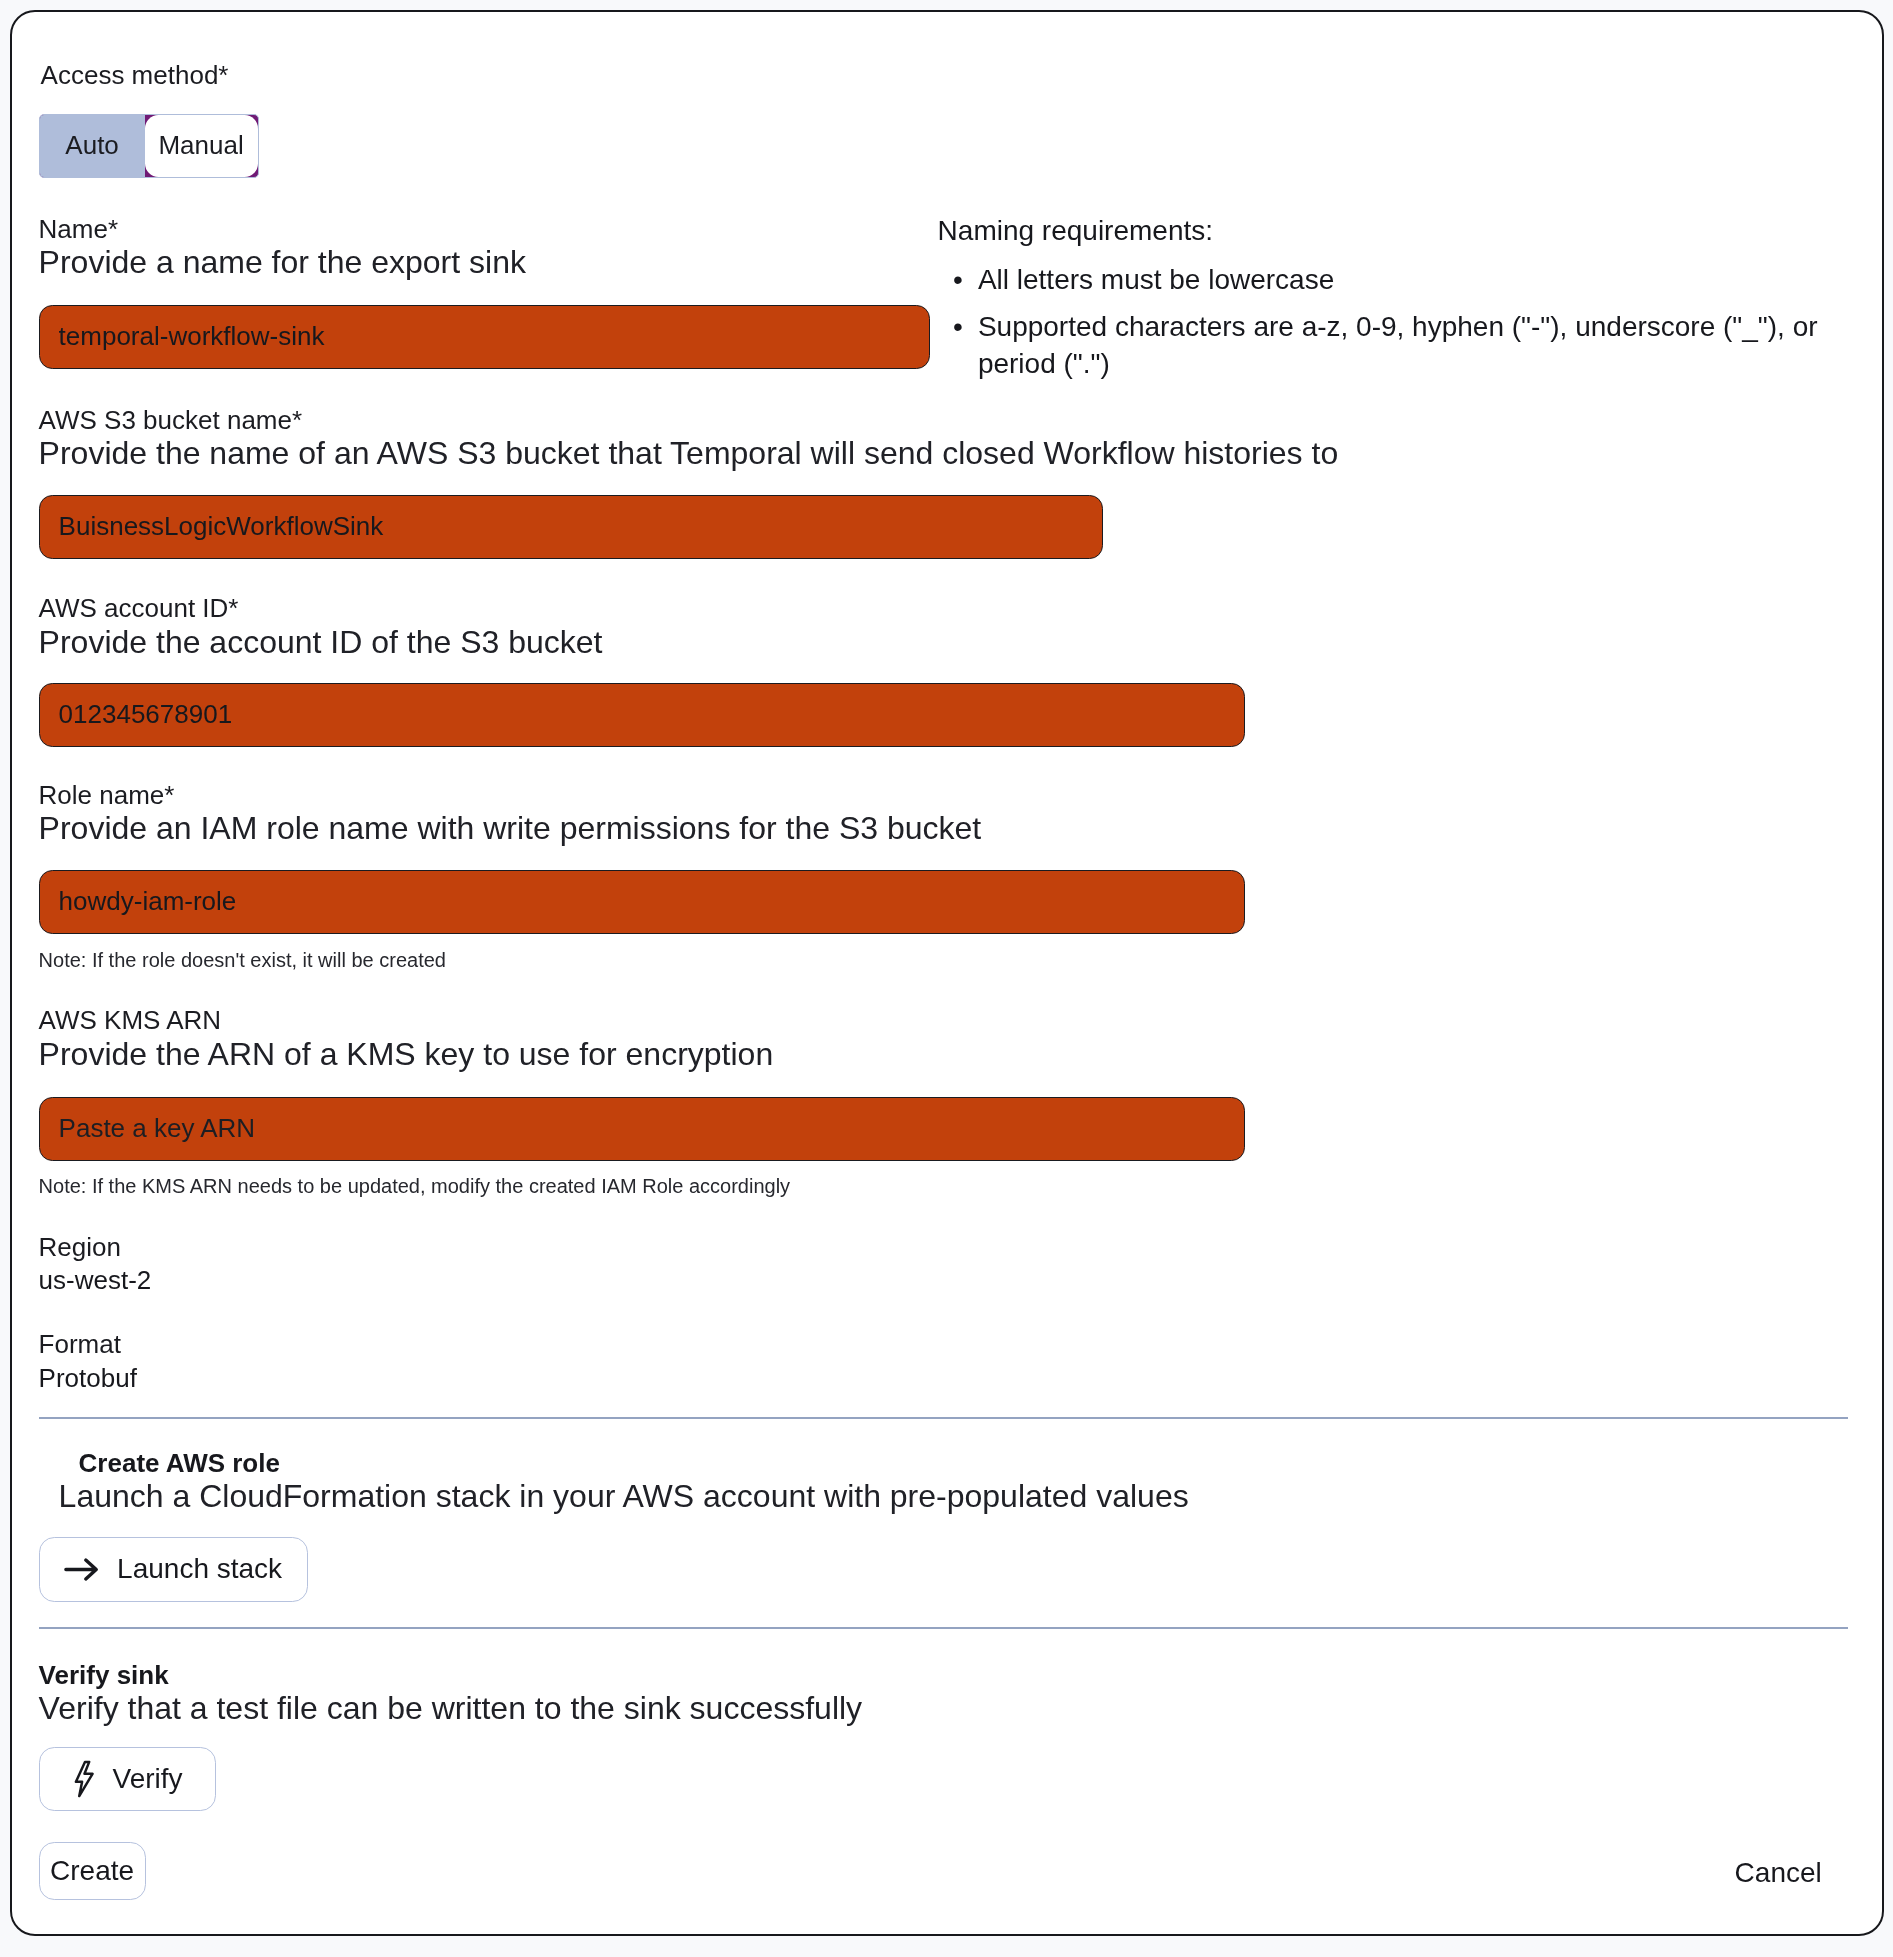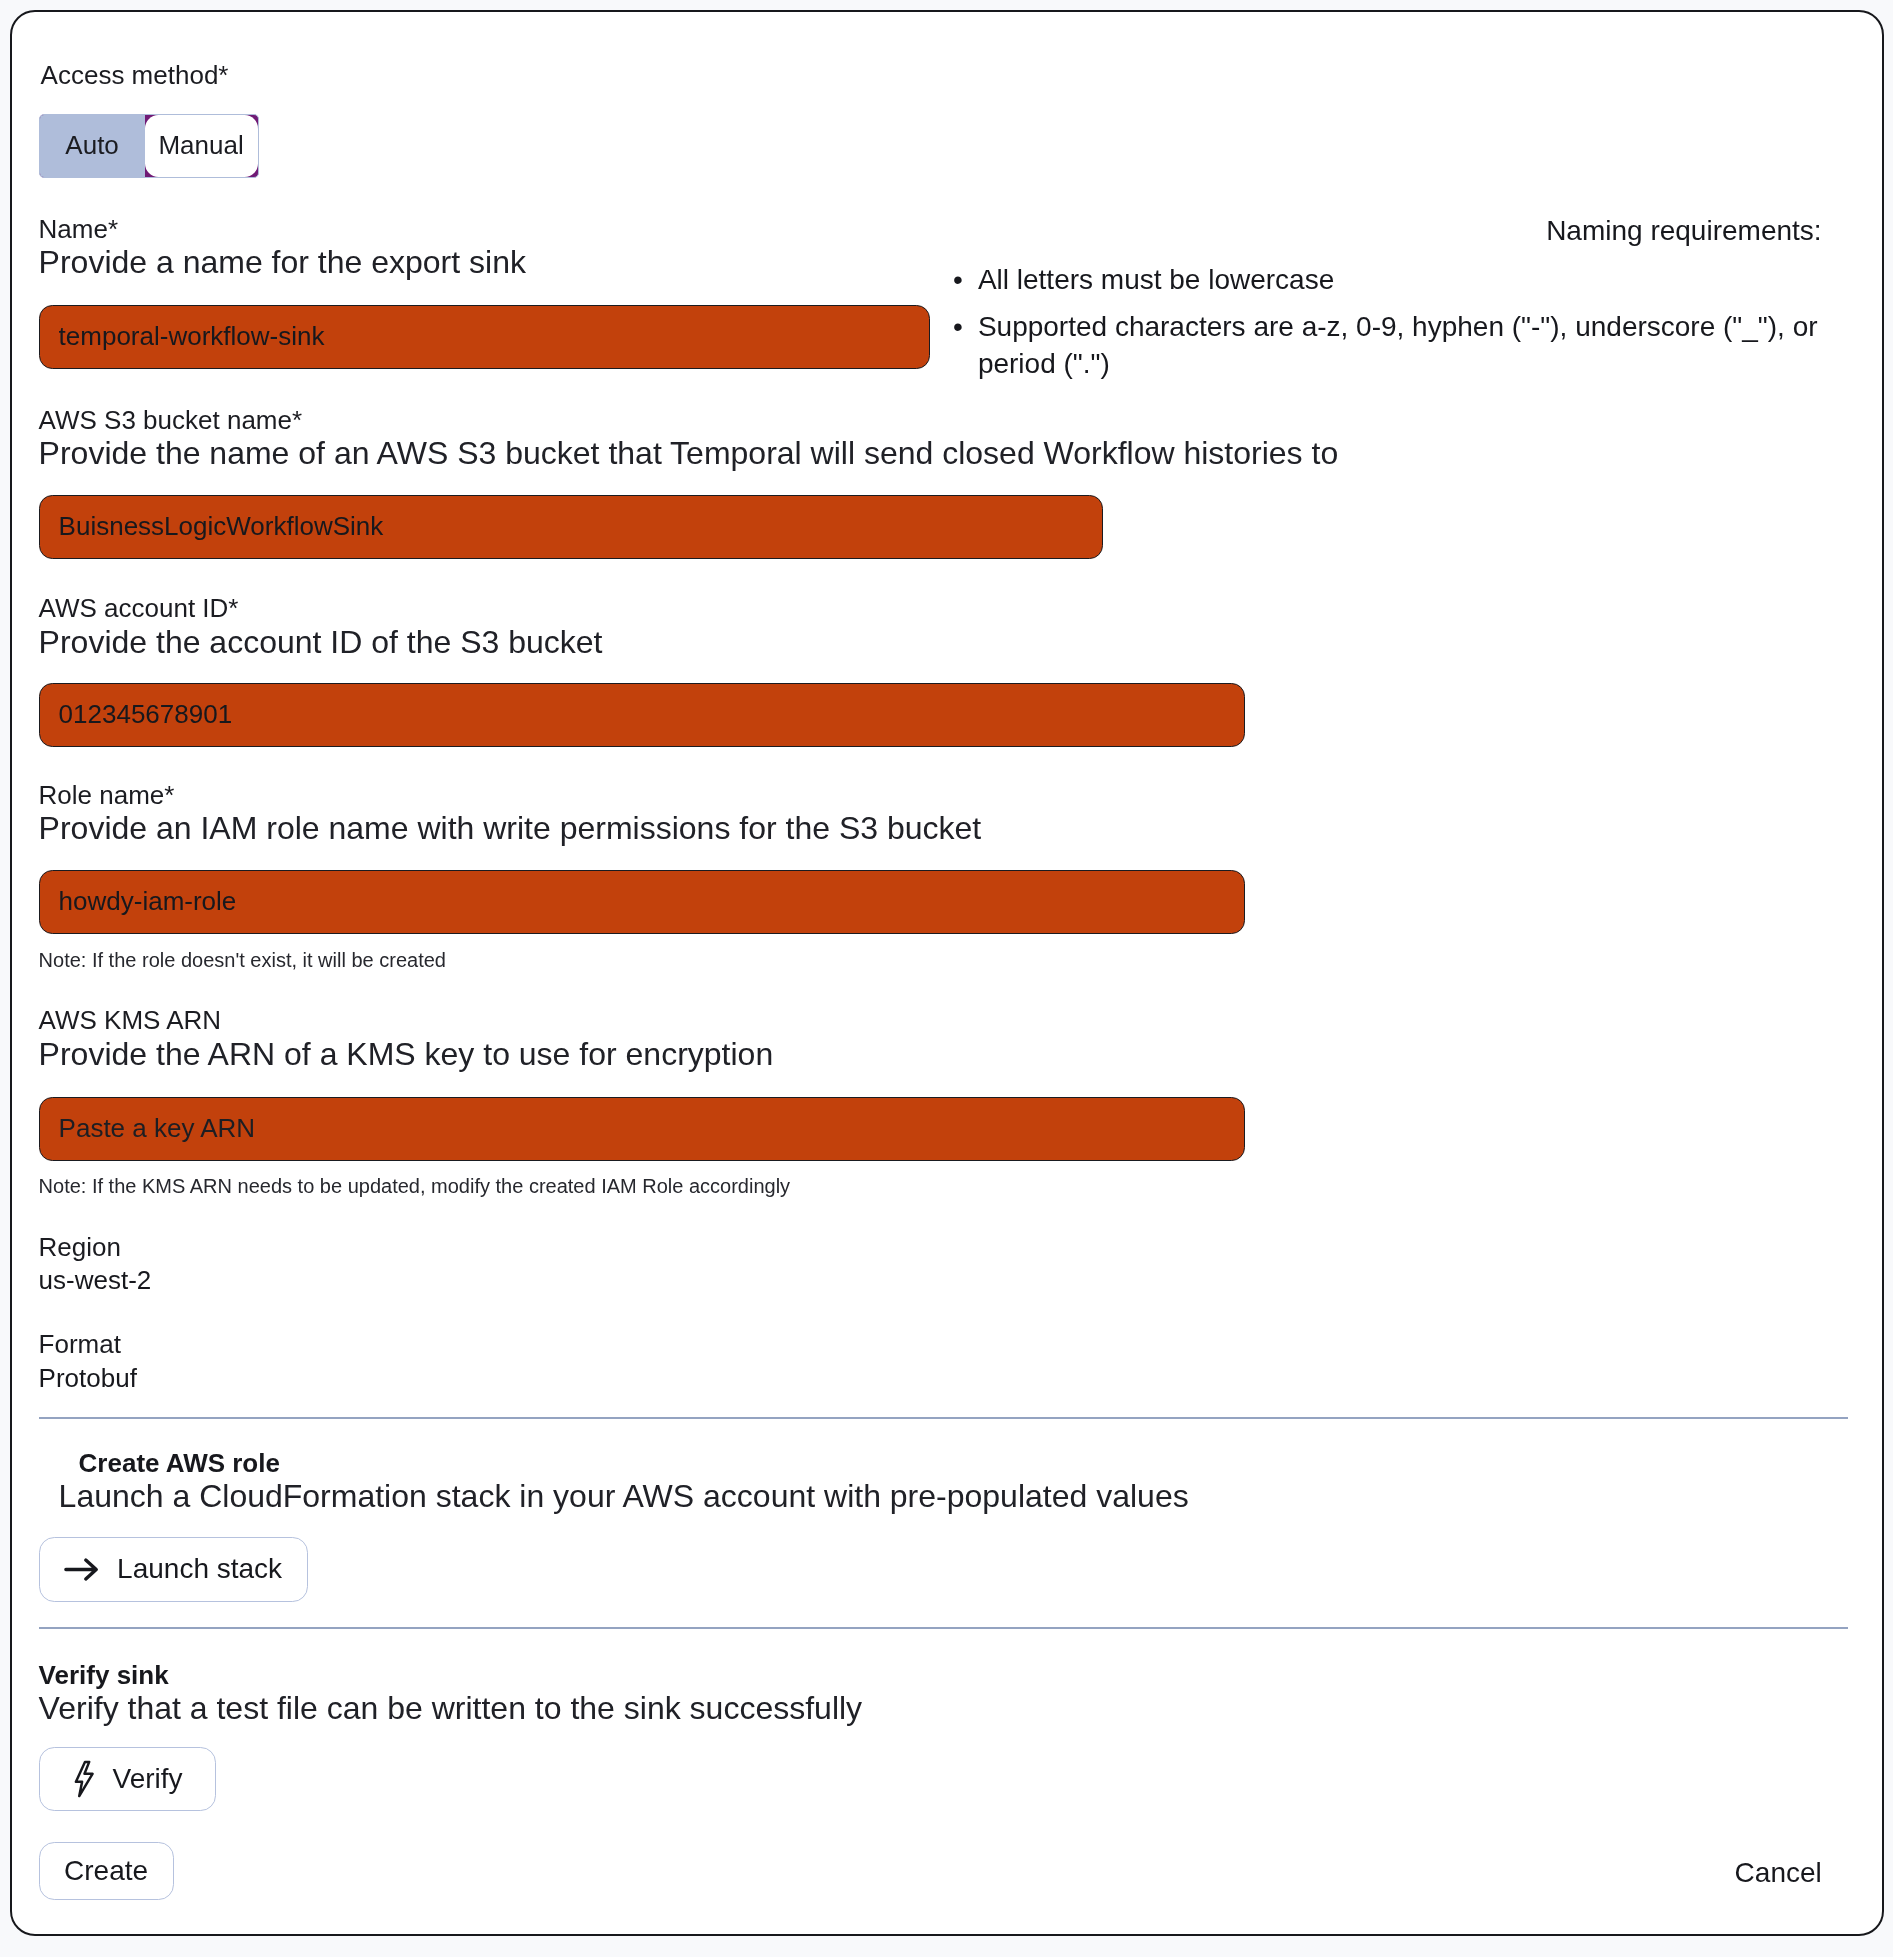--- a/index.html
+++ b/index.html
@@ -14,21 +14,21 @@
   .value-text{font-size:26px;line-height:31px;color:#17181d;}
   .text-input{box-sizing:border-box;height:64px;border:1.9px solid #1a1b20;border-radius:13.4px;
     background:#c2410c;padding:0 19px;font-size:26px;color:#17181d;outline:none;
     font-family:"Liberation Sans","DejaVu Sans",sans-serif;}
   .text-input::placeholder{color:#1d1e23;opacity:1;}
   .toggle{display:flex;width:220px;height:64px;border:1.9px solid #afbdda;border-radius:5px;
     overflow:hidden;box-sizing:border-box;background:#701a75;}
   .seg{display:flex;align-items:center;justify-content:center;font-size:26px;cursor:pointer;}
   .seg.sel{background:#afbdda;color:#1b1c21;width:105px;}
   .seg.unsel{background:#ffffff;color:#1b1c21;flex:1;border-radius:13.4px;}
-  .nr-title{font-size:28px;line-height:34px;color:#17181d;text-align:right;}
+  .nr-title{font-size:28px;line-height:34px;color:#17181d;}
   .nr-list{margin:13.4px 0 0 0;padding:0;list-style:none;width:884px;}
   .nr-item{display:flex;font-size:28px;line-height:37px;color:#17181d;margin-bottom:9.6px;}
   .nr-bullet{width:25px;flex:0 0 25px;margin-left:15.3px;}
   .divider{height:2.9px;background:#94a3c1;width:1809px;border:none;margin:0;}
   .btn{display:flex;align-items:center;justify-content:center;gap:17px;background:#fff;
     border:1.9px solid #b6c2de;border-radius:15.3px;box-sizing:border-box;cursor:pointer;
     font-size:28px;color:#17181d;font-family:"Liberation Sans","DejaVu Sans",sans-serif;}
   .cancel-link{font-size:28px;color:#17181d;cursor:pointer;}
   .icon{display:inline-flex;align-items:center;}
 </style>
@@ -104,17 +104,17 @@
   <div class="abs desc" style="left:27px;top:1681px;">Verify that a test file can be written to the sink successfully</div>
   <button class="abs btn" style="left:27px;top:1735px;width:177px;height:64px;">
     <span class="icon">
       <svg width="24" height="38" viewBox="0 0 25 40">
         <path d="M13.5 2 L4 23 H10.5 L7.5 38 L21.5 14.5 H13 L18 2 Z" fill="none" stroke="#17181d" stroke-width="2.6" stroke-linejoin="round"></path>
       </svg>
     </span>
     <span>Verify</span>
   </button>
 
-  <button class="abs btn" style="left:27px;top:1830px;width:135px;height:58px;">Create</button>
+  <button class="abs btn" style="left:27px;top:1830px;width:107px;height:58px;">Create</button>
   <div class="abs cancel-link" style="left:1723px;top:1845px;">Cancel</div>
 
 </div>
 
 
 </body></html>

